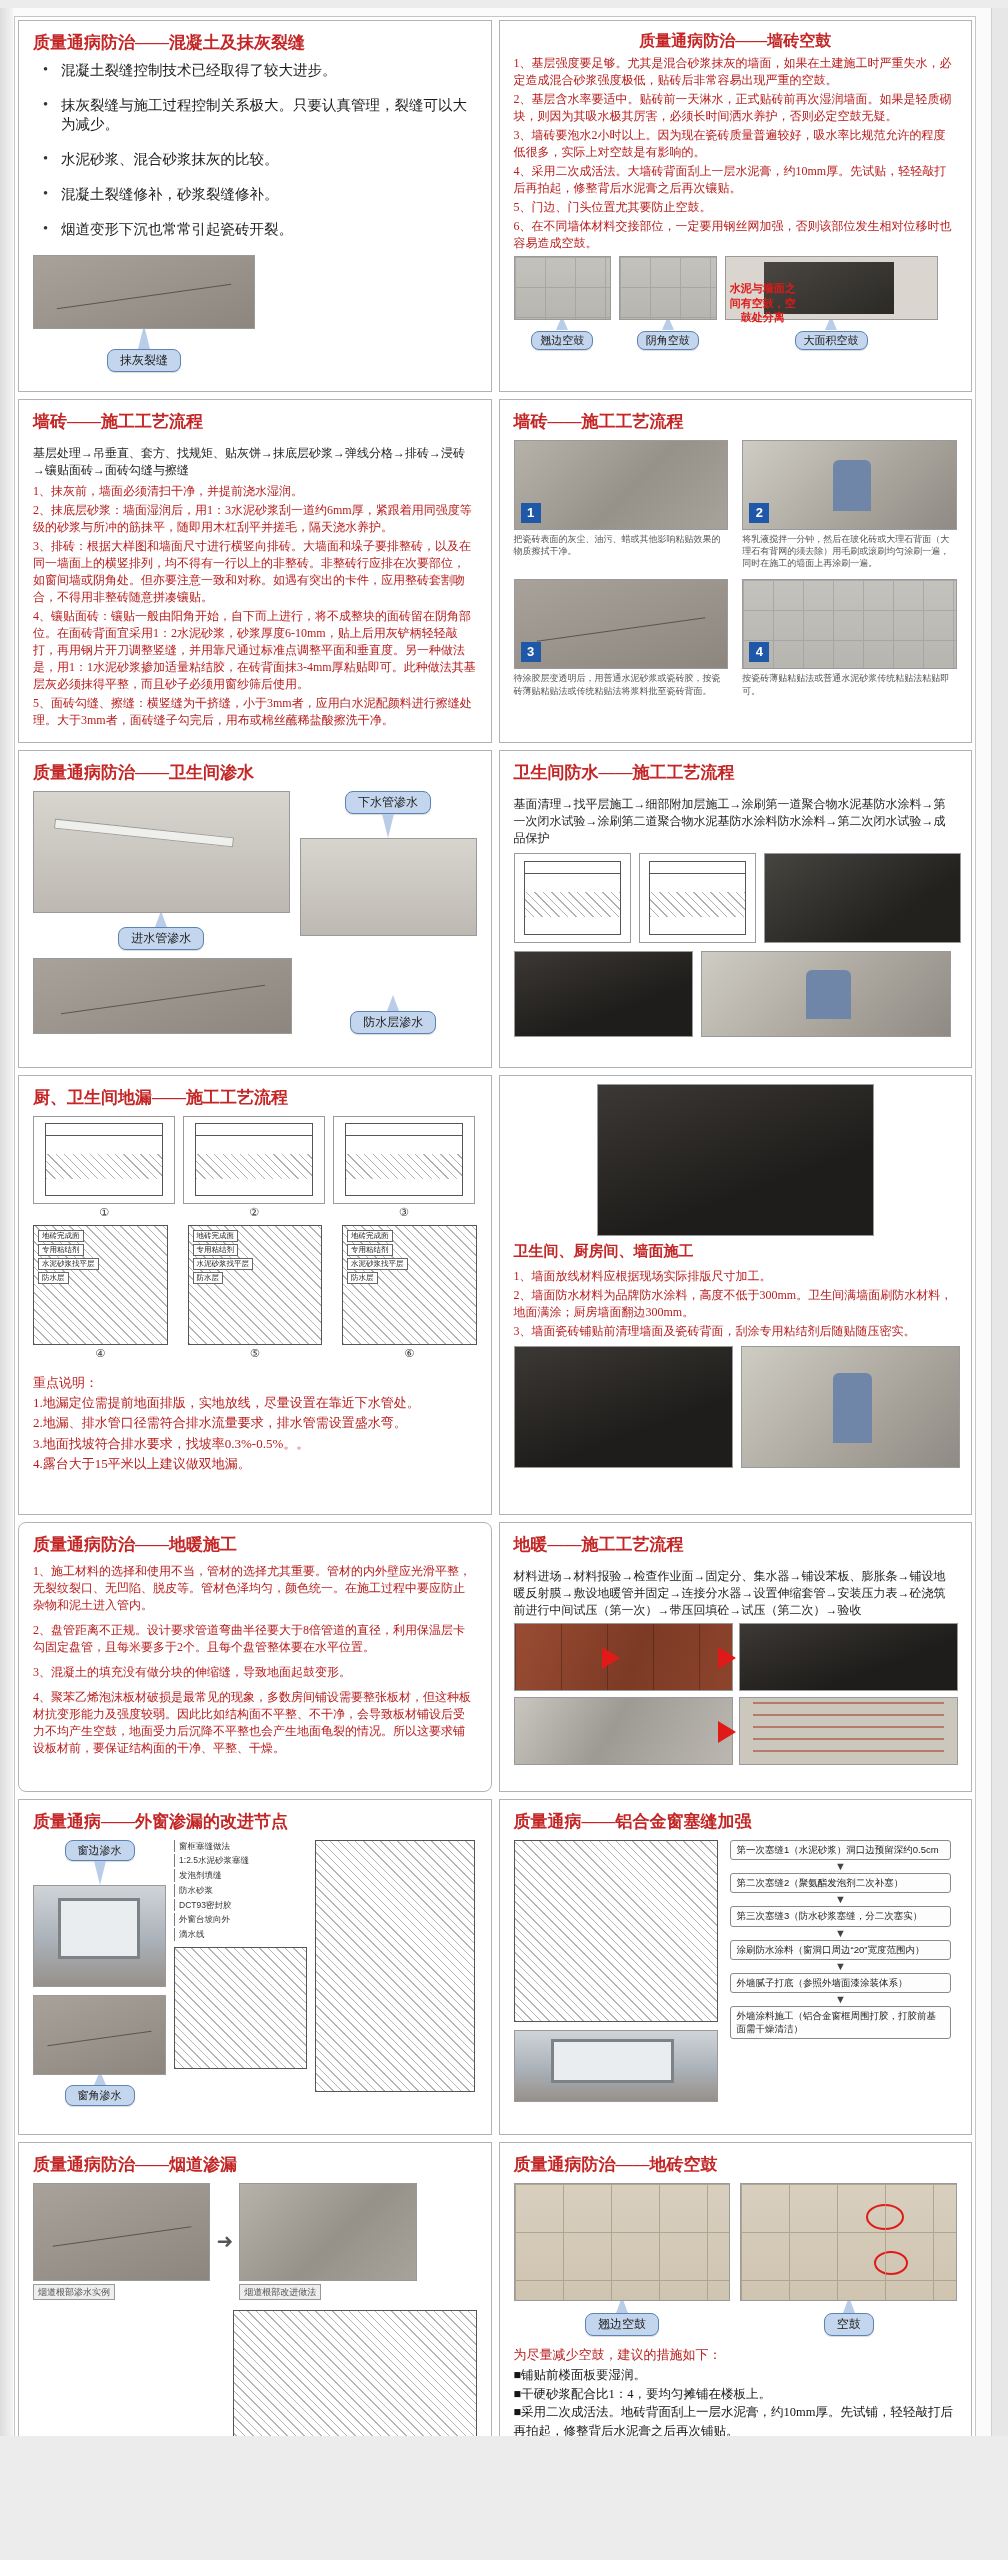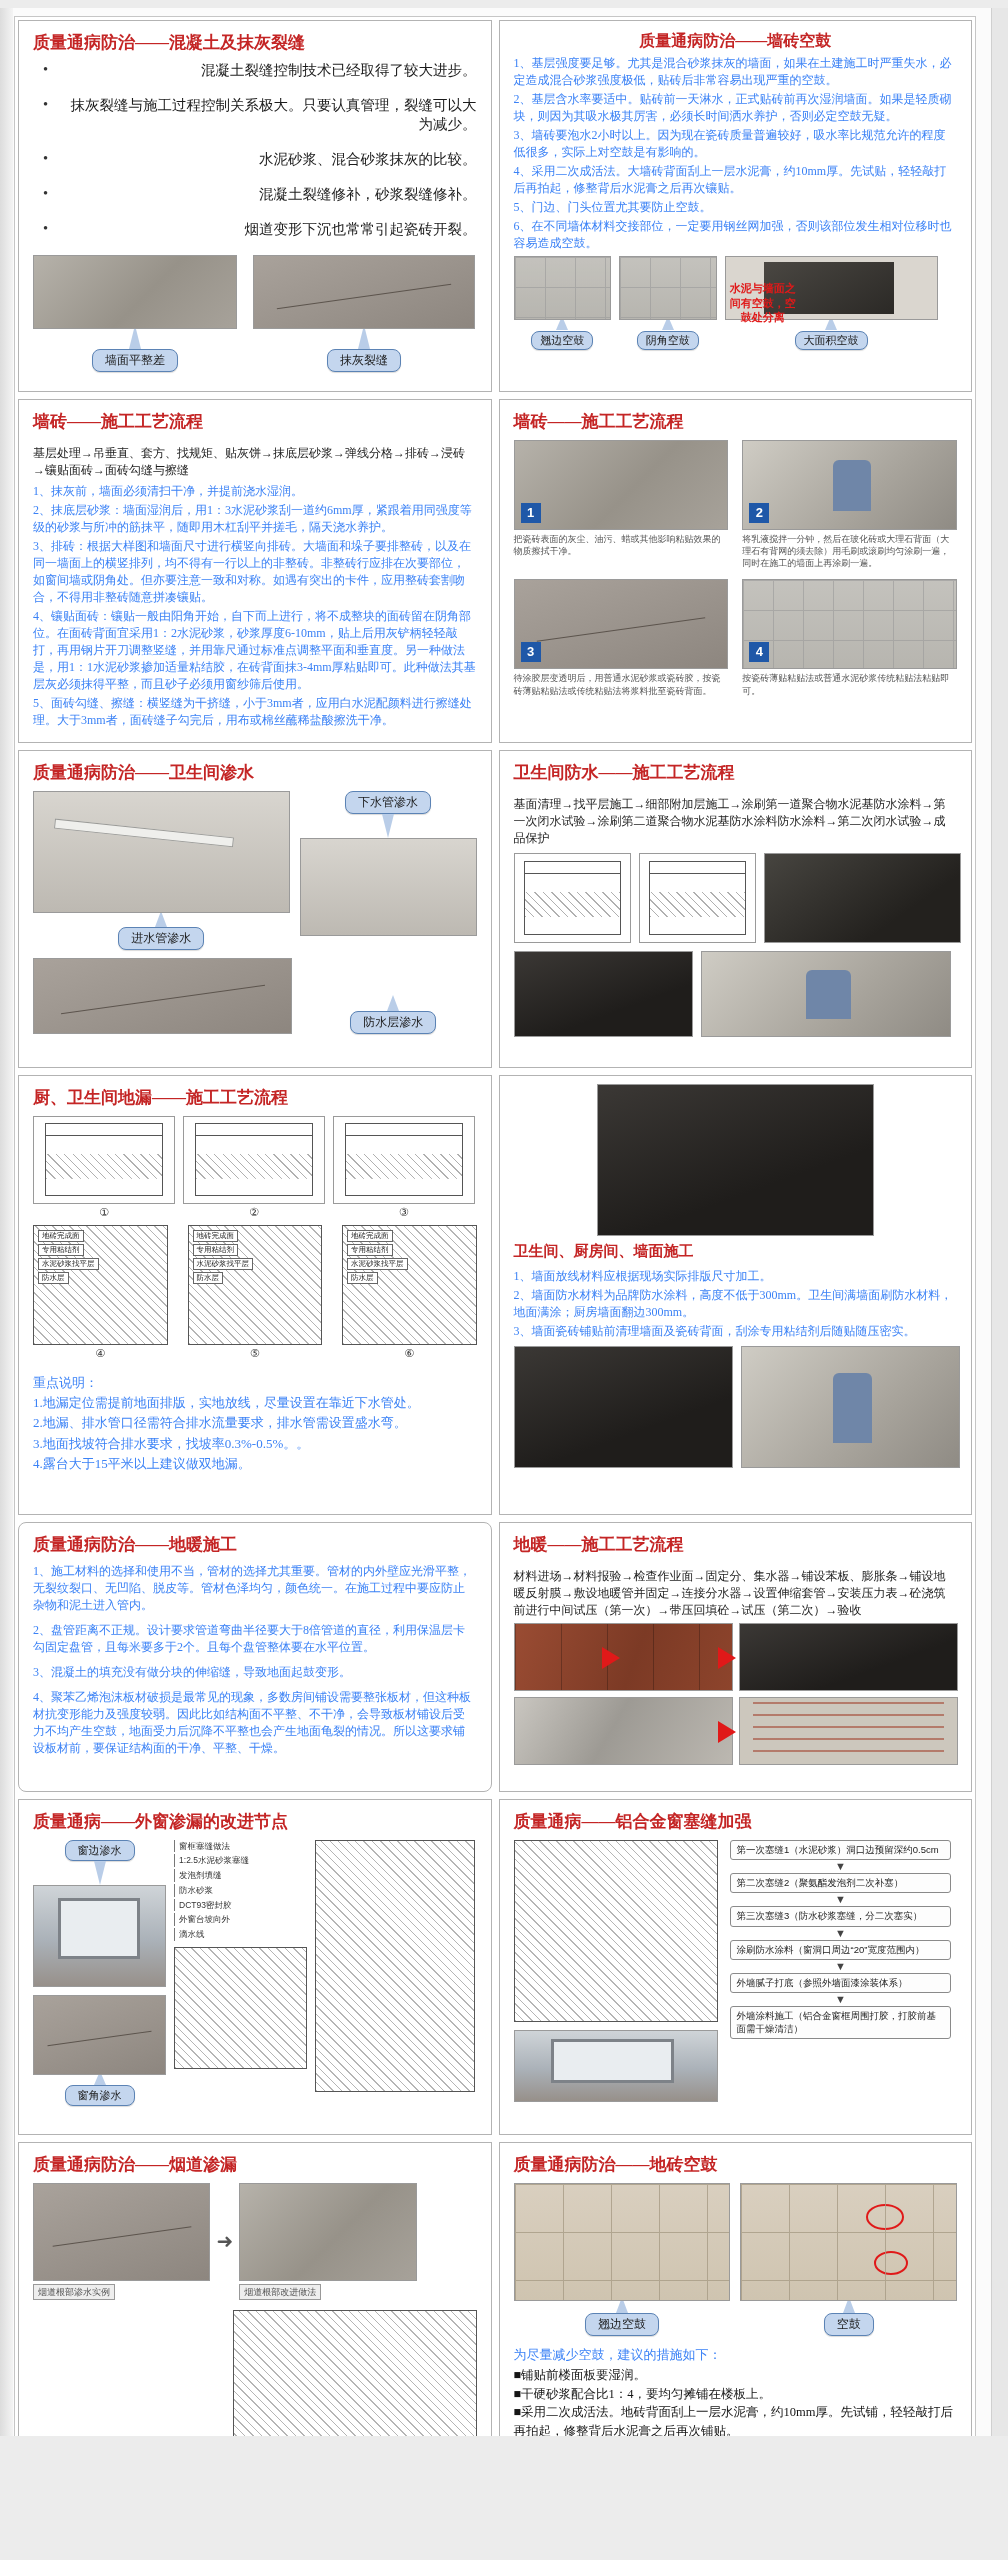--- a/index.html
+++ b/index.html
@@ -8,22 +8,22 @@
   .page::before{content:"";position:absolute;left:0;top:0;bottom:0;width:13px;background:linear-gradient(90deg,#dcdcdc,#f4f4f4);}
   .page::after{content:"";position:absolute;right:0;top:0;bottom:0;width:16px;background:#e7e7e7;border-left:1px solid #d0d0d0;}
   .frame{position:absolute;left:14px;top:8px;width:954px;background:#fff;border:1px solid #c6c6c6;padding:3px;}
   .row{display:grid;grid-template-columns:1fr 1fr;gap:7px;margin-bottom:7px;}
   .row:last-child{margin-bottom:0;}
   .panel{border:1px solid #b3b3b3;background:#fff;padding:8px 14px 10px;position:relative;overflow:hidden;}
   .ptitle{color:#c42525;font-family:"Liberation Serif",serif;font-weight:bold;font-size:17px;margin:2px 0 7px;}
   .ptitle.center{text-align:center;}
   .body,.flow{font-family:"Liberation Serif",serif;font-size:12px;line-height:1.42;color:#1c1c1c;}
   .flow{margin-bottom:4px;}
-  .item{font-family:"Liberation Serif",serif;font-size:12px;line-height:1.42;color:#3b82f6;margin:0 0 2px;}
-  .dotlist{list-style:none;margin:6px 0 8px;padding:0;text-align:right;}
+  .item{font-family:"Liberation Serif",serif;font-size:12px;line-height:1.42;color:#b91c1c;margin:0 0 2px;}
+  .dotlist{list-style:none;margin:6px 0 8px;padding:0;}
   .dotlist li{font-family:"Liberation Serif",serif;font-size:14.5px;color:#1b1b1b;margin:0 0 16px 10px;position:relative;padding-left:18px;}
   .dotlist li::before{content:"•";position:absolute;left:0;top:0;color:#333;}
   
   .ph{position:relative;border:1px solid #9a9a9a;flex:none;}
   .ph-concrete{background:linear-gradient(135deg,#b6b2aa,#979289 55%,#a7a29a);}
   .ph-crack{background:linear-gradient(160deg,#a9a29b,#8d867f);}
   .ph-crack::after{content:"";position:absolute;left:10%;top:55%;width:80%;height:1px;background:#5c544d;transform:rotate(-8deg);}
   .ph-tiles{background:linear-gradient(#e2e0da,#d3d1ca),#ddd;background-blend-mode:multiply;}
   .ph-tiles::after{content:"";position:absolute;inset:0;background:linear-gradient(#9a9a9a 1px,transparent 1px),linear-gradient(90deg,#9a9a9a 1px,transparent 1px);background-size:30px 30px;opacity:.6;}
   .ph-dark{background:linear-gradient(145deg,#474540,#23211e 70%);}
@@ -77,25 +77,20 @@
     <article class="panel" style="min-height:352px;">
       <h2 class="ptitle">质量通病防治——混凝土及抹灰裂缝</h2>
       <ul class="dotlist">
         <li>混凝土裂缝控制技术已经取得了较大进步。</li>
         <li>抹灰裂缝与施工过程控制关系极大。只要认真管理，裂缝可以大为减少。</li>
         <li>水泥砂浆、混合砂浆抹灰的比较。</li>
         <li>混凝土裂缝修补，砂浆裂缝修补。</li>
         <li>烟道变形下沉也常常引起瓷砖开裂。</li>
       </ul>
       <div class="photorow">
-        <div class="c-stack" style="width:46%;">
-          <div class="ph ph-concrete" style="height:72px;"></div>
-          <div class="spike"></div>
-          <span class="callout">墙面平整差</span>
-        </div>
         <div class="c-stack" style="width:50%;">
           <div class="ph ph-crack" style="height:72px;"></div>
           <div class="spike"></div>
           <span class="callout">抹灰裂缝</span>
         </div>
       </div>
     </article>
 
     <article class="panel">
       <h2 class="ptitle center" style="font-size:16px;margin-bottom:3px;">质量通病防治——墙砖空鼓</h2>

